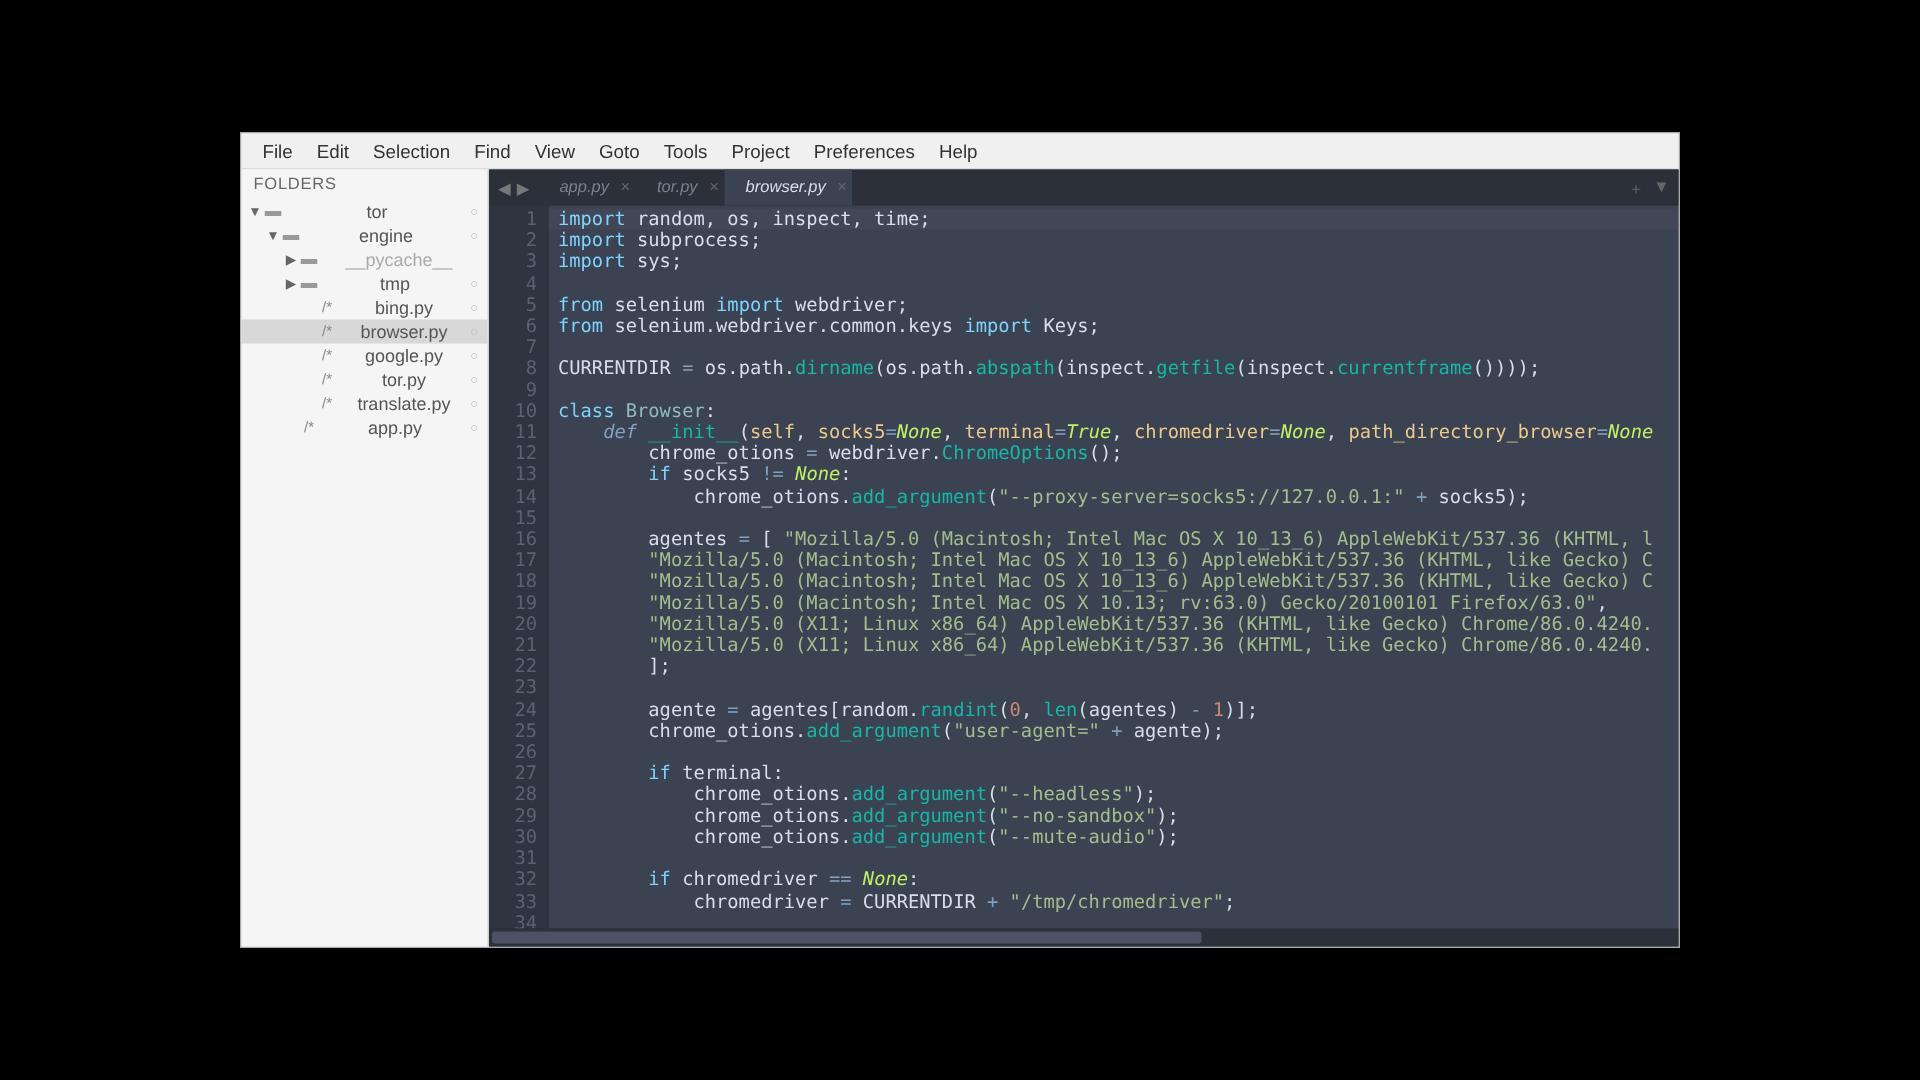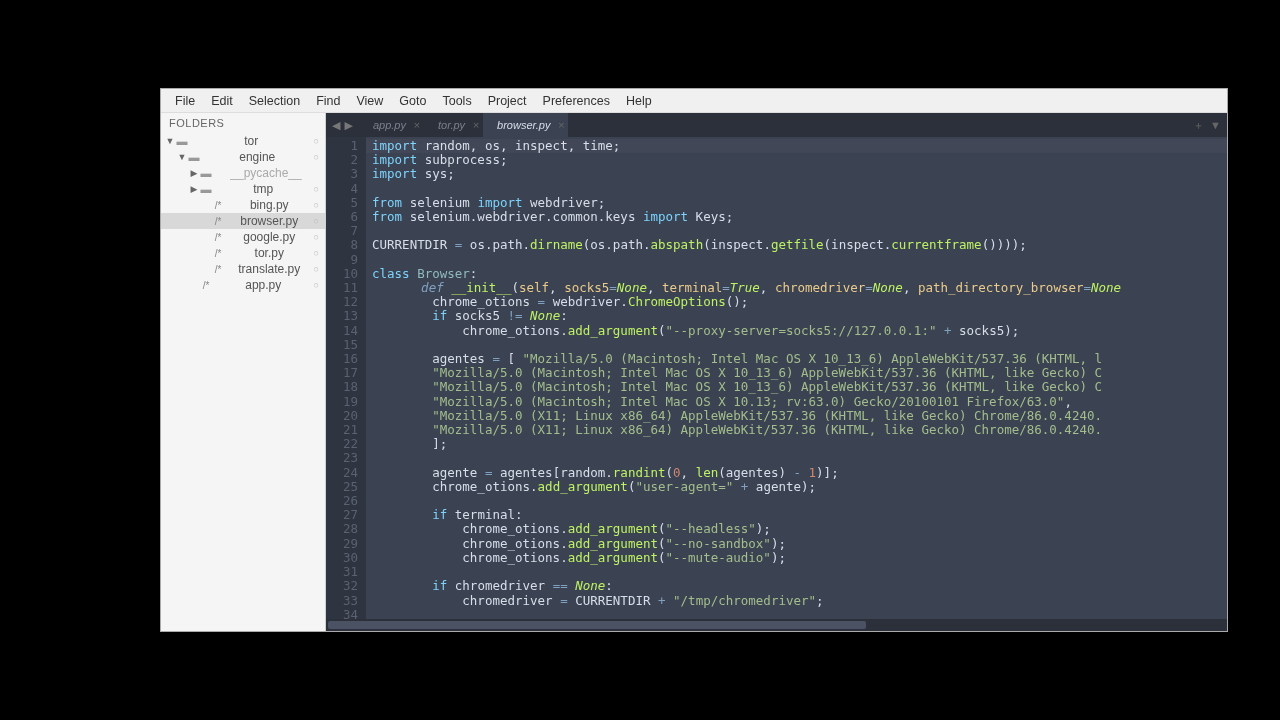--- a/index.html
+++ b/index.html
@@ -1,17 +1,17 @@
 <!DOCTYPE html>
 <html><head>
 <meta charset="utf-8">
 <style>
 * { margin: 0; padding: 0; box-sizing: border-box; }
 body { background: #000; font-family: "Segoe UI", Arial, sans-serif; width: 1280px; height: 720px; overflow: hidden; }
-.app-frame { position: absolute; left: 160px; top: 88px; width: 1068px; height: 544px; background: #f5f5f5; border: 1px solid #aaa; display: flex; flex-direction: column; }
+.app-frame { position: absolute; left: 160px; top: 88px; width: 960px; height: 544px; background: #f5f5f5; border: 1px solid #aaa; display: flex; flex-direction: column; }
 .menubar { height: 24px; background: #f0f0f0; border-bottom: 1px solid #ddd; display: flex; align-items: center; padding: 0 6px; font-size: 12.5px; color: #333; }
 .menubar span { padding: 3px 8px; cursor: default; }
 .main { flex: 1; display: flex; min-height: 0; }
 .sidebar { width: 165px; background: #f5f5f5; border-right: 1px solid #d0d0d0; display: flex; flex-direction: column; font-size: 12px; color: #555; }
 .sidebar-title { padding: 4px 8px; font-weight: normal; font-size: 11px; color: #666; letter-spacing: 0.5px; }
 .tree { flex: 1; overflow: hidden; }
 .tree-item { display: flex; align-items: center; height: 16px; padding: 0 6px 0 0; position: relative; }
 .tree-item .arrow { width: 10px; font-size: 9px; color: #666; text-align: center; }
 .tree-item .ico { width: 14px; font-size: 11px; color: #888; text-align: center; }
 .tree-item .lbl { flex: 1; white-space: nowrap; overflow: hidden; text-align: center; }
@@ -29,26 +29,26 @@
 .tab .close { position: absolute; right: 4px; font-size: 11px; color: #666; }
 .tabbar .spacer { flex: 1; }
 .tabbar .ctrl { padding: 0 6px; display: flex; align-items: center; color: #666; gap: 6px; }
 .code-area { flex: 1; display: flex; overflow: hidden; font-family: "Consolas", "Menlo", monospace; font-size: 12.5px; line-height: 14.2px; }
 .gutter { width: 40px; background: #2e3440; color: #5a6272; text-align: right; padding: 2px 8px 0 0; user-select: none; }
 .code { flex: 1; background: #3b4252; color: #d8dee9; padding: 2px 0 0 6px; white-space: pre; overflow: hidden; position: relative; }
 .code .cursor-line { position: absolute; left: 0; top: 2px; width: 100%; height: 14.2px; background: rgba(255,255,255,0.03); }
 .kw { color: #7dd3fc; }
 .str { color: #a3be8c; }
 .num { color: #d08770; }
-.fn { color: #bef264; }
+.fn { color: #14b8a6; }
 .cls { color: #8fbcbb; }
 .const { color: #ebcb8b; }
 .none { color: #bef264; font-style: italic; }
 .op { color: #81a1c1; }
-.def { color: #81a1c1; font-style: italic; margin-left: 19px; }
+.def { color: #81a1c1; font-style: italic; }
 .scrollbar-h { height: 12px; background: #2b303b; display: flex; align-items: center; padding: 0 2px; }
 .scrollbar-h .thumb { width: 60%; height: 8px; background: #4a5264; border-radius: 2px; }
 </style>
 </head>
 <body>
 
 <div class="app-frame">
   <div class="menubar" id="menubar">
       <span>File</span>
       <span>Edit</span>

